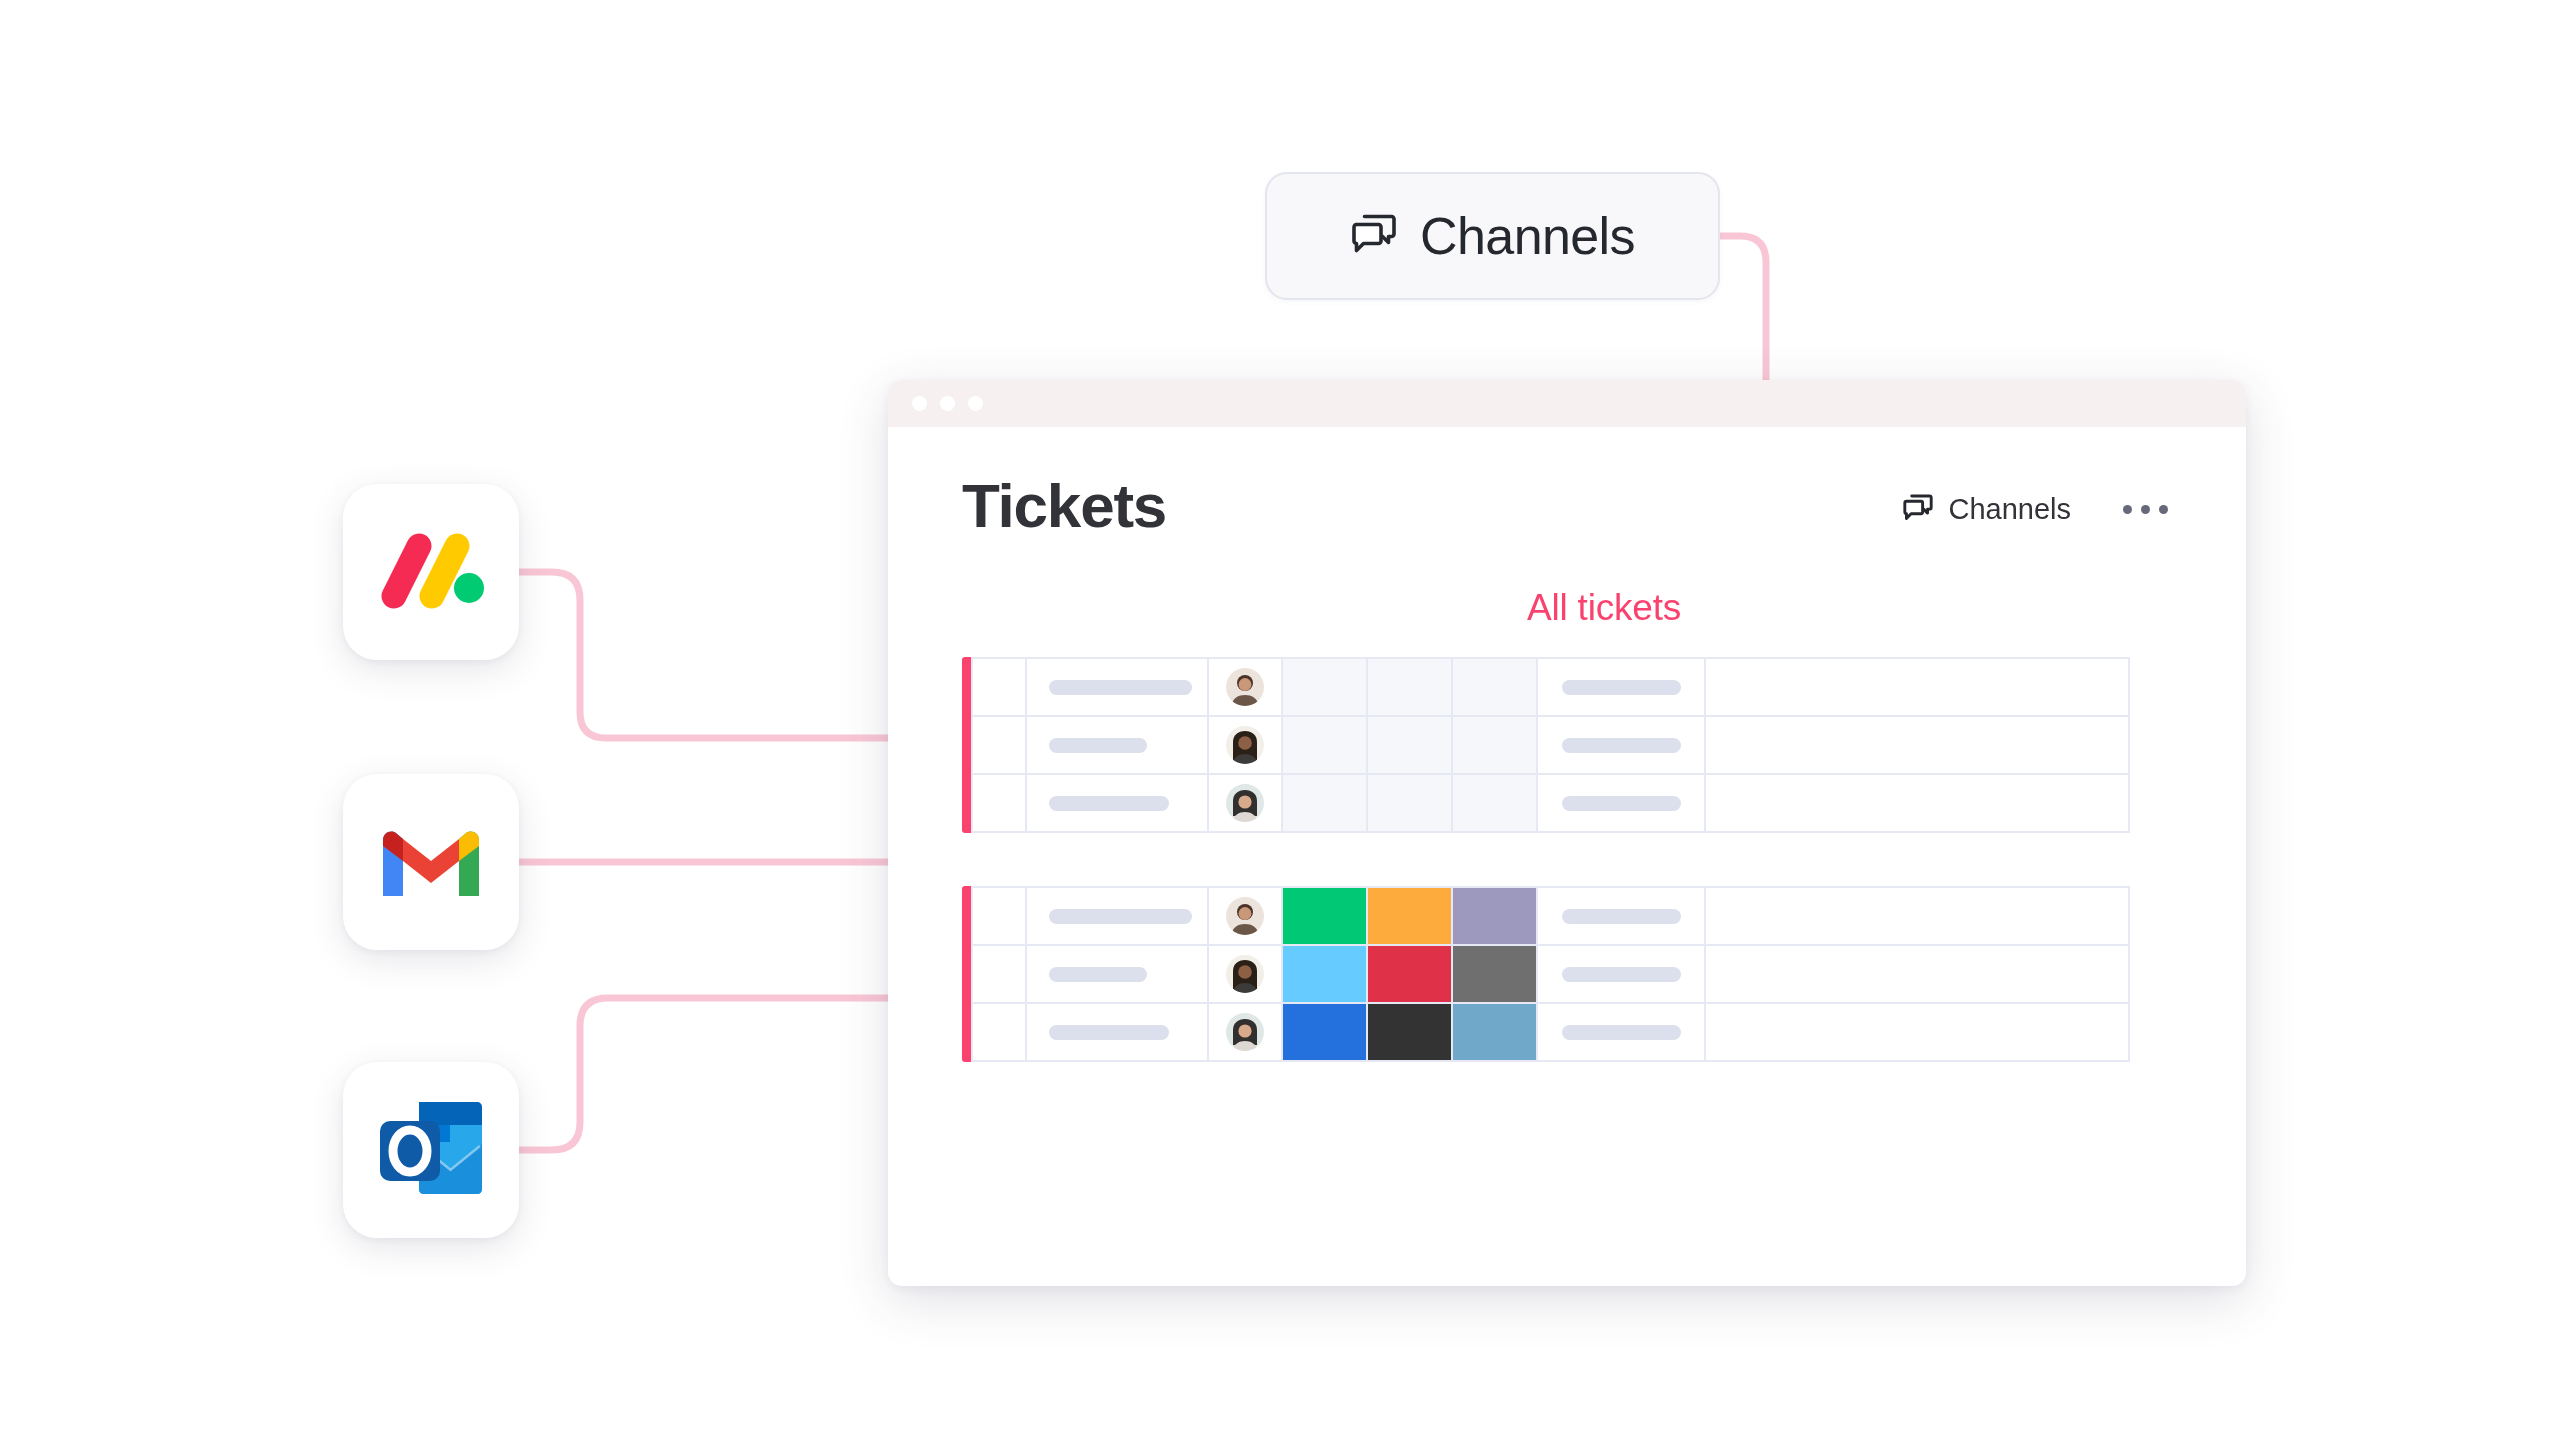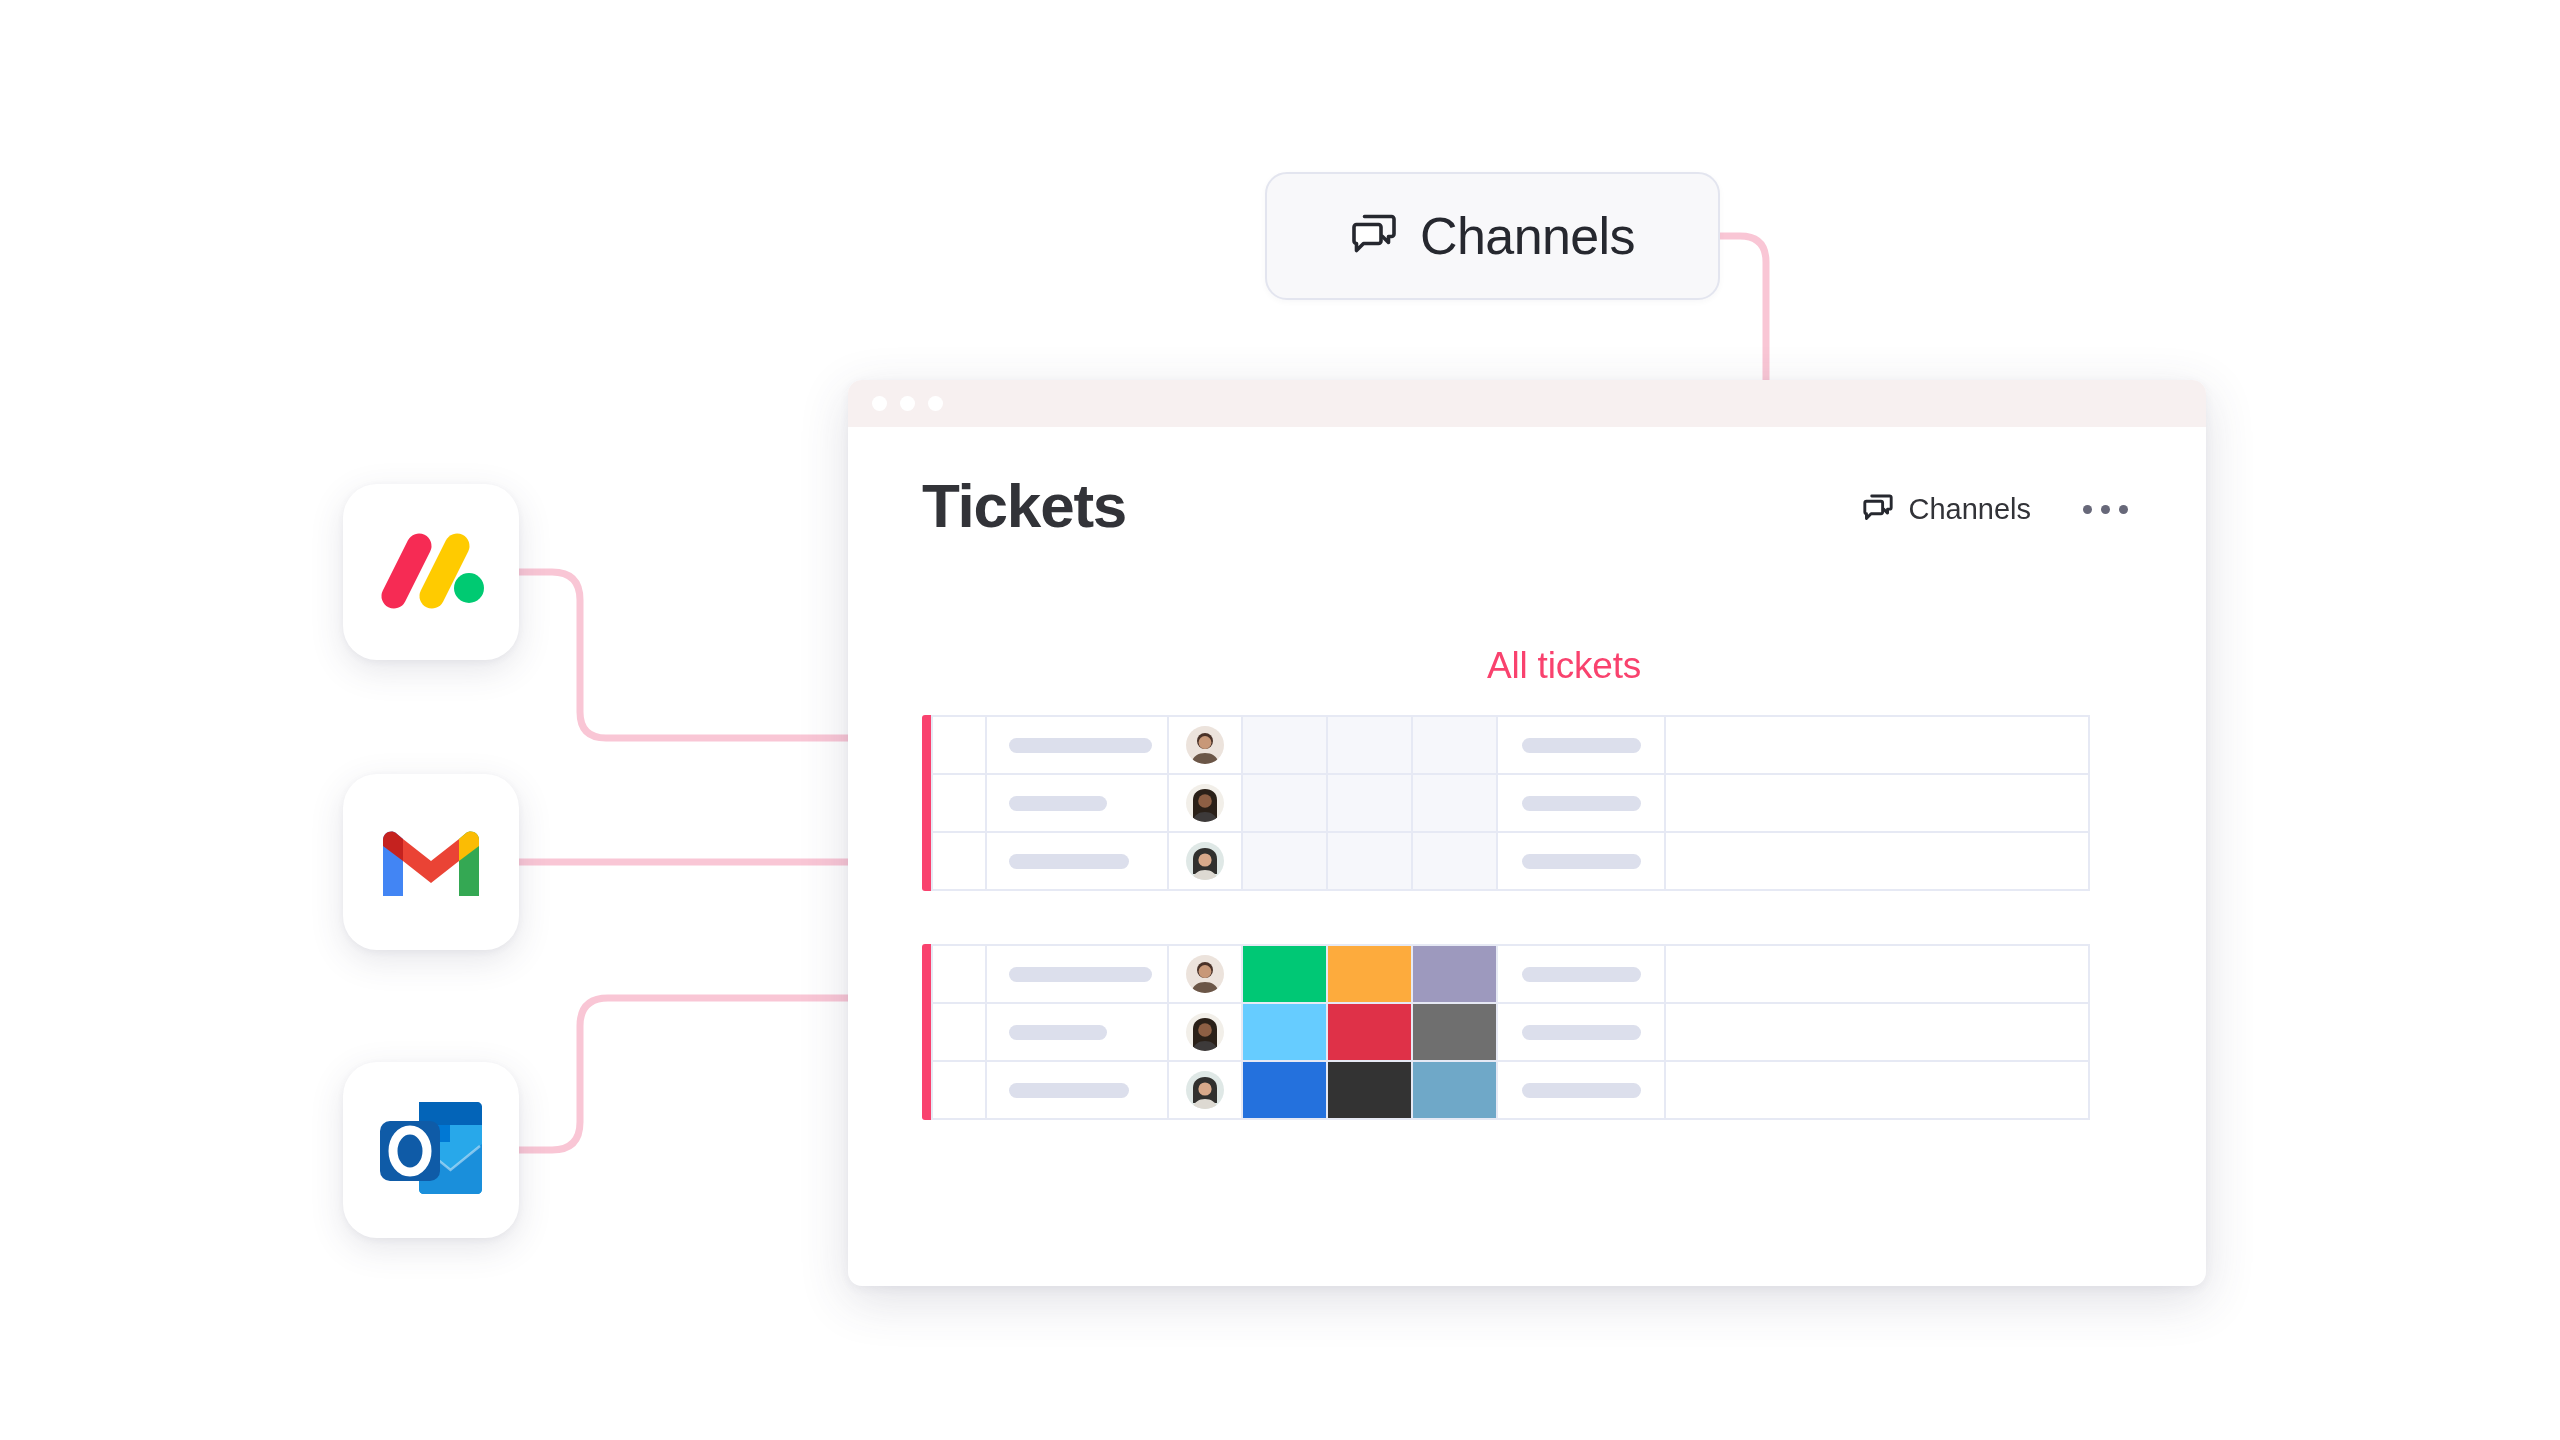--- a/index.html
+++ b/index.html
@@ -67,21 +67,21 @@
     align-items: center;
     justify-content: center;
   }
   #card-monday  { left: 343px; top: 484px; }
   #card-gmail   { left: 343px; top: 774px; }
   #card-outlook { left: 343px; top: 1062px; }
 
   
   .window {
     position: absolute;
-    left: 848px;
+    left: 888px;
     top: 380px;
     width: 1358px;
     height: 906px;
     background: #ffffff;
     border-radius: 14px;
     box-shadow: 0 14px 50px rgba(60,64,96,0.16), 0 3px 10px rgba(60,64,96,0.06);
     overflow: hidden;
   }
   .titlebar {
     height: 47px;
@@ -143,21 +143,21 @@
     height: 9px;
     border-radius: 50%;
     background: #676879;
     display: block;
   }
 
   .section-title {
     font-size: 37px;
     color: #f9426e;
     padding: 0 0 0 74px;
-    margin: 108px 0 0 0;
+    margin: 50px 0 0 0;
     letter-spacing: -0.2px;
   }
 
   
   .group {
     margin: 28px 0 0 74px;
     width: 1168px;
     display: flex;
   }
   .group + .group { margin-top: 53px; }

